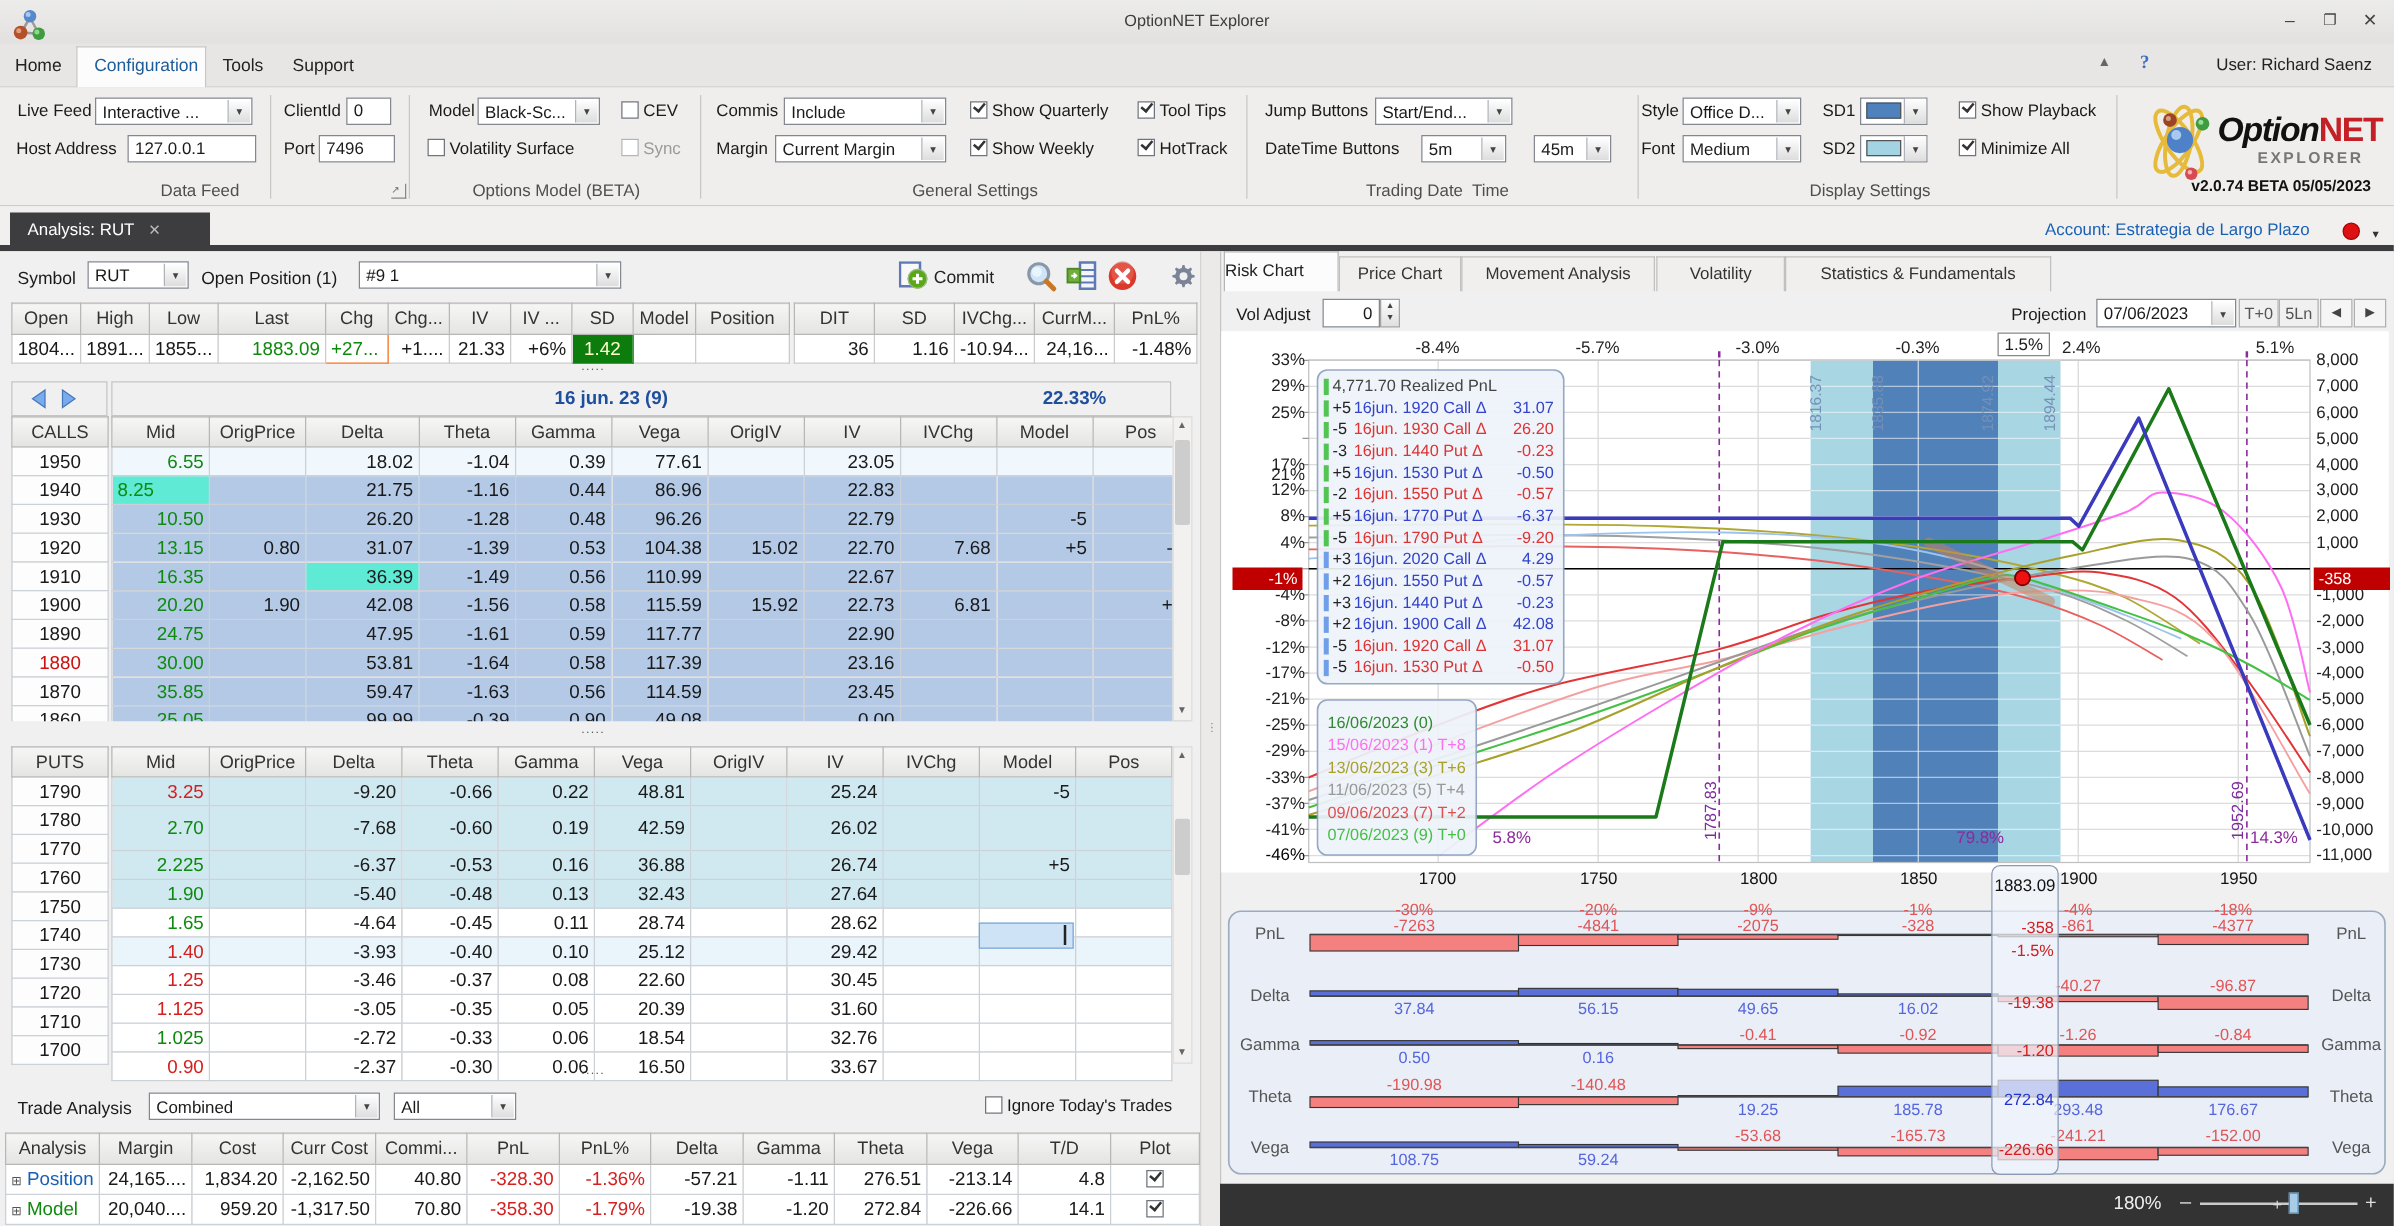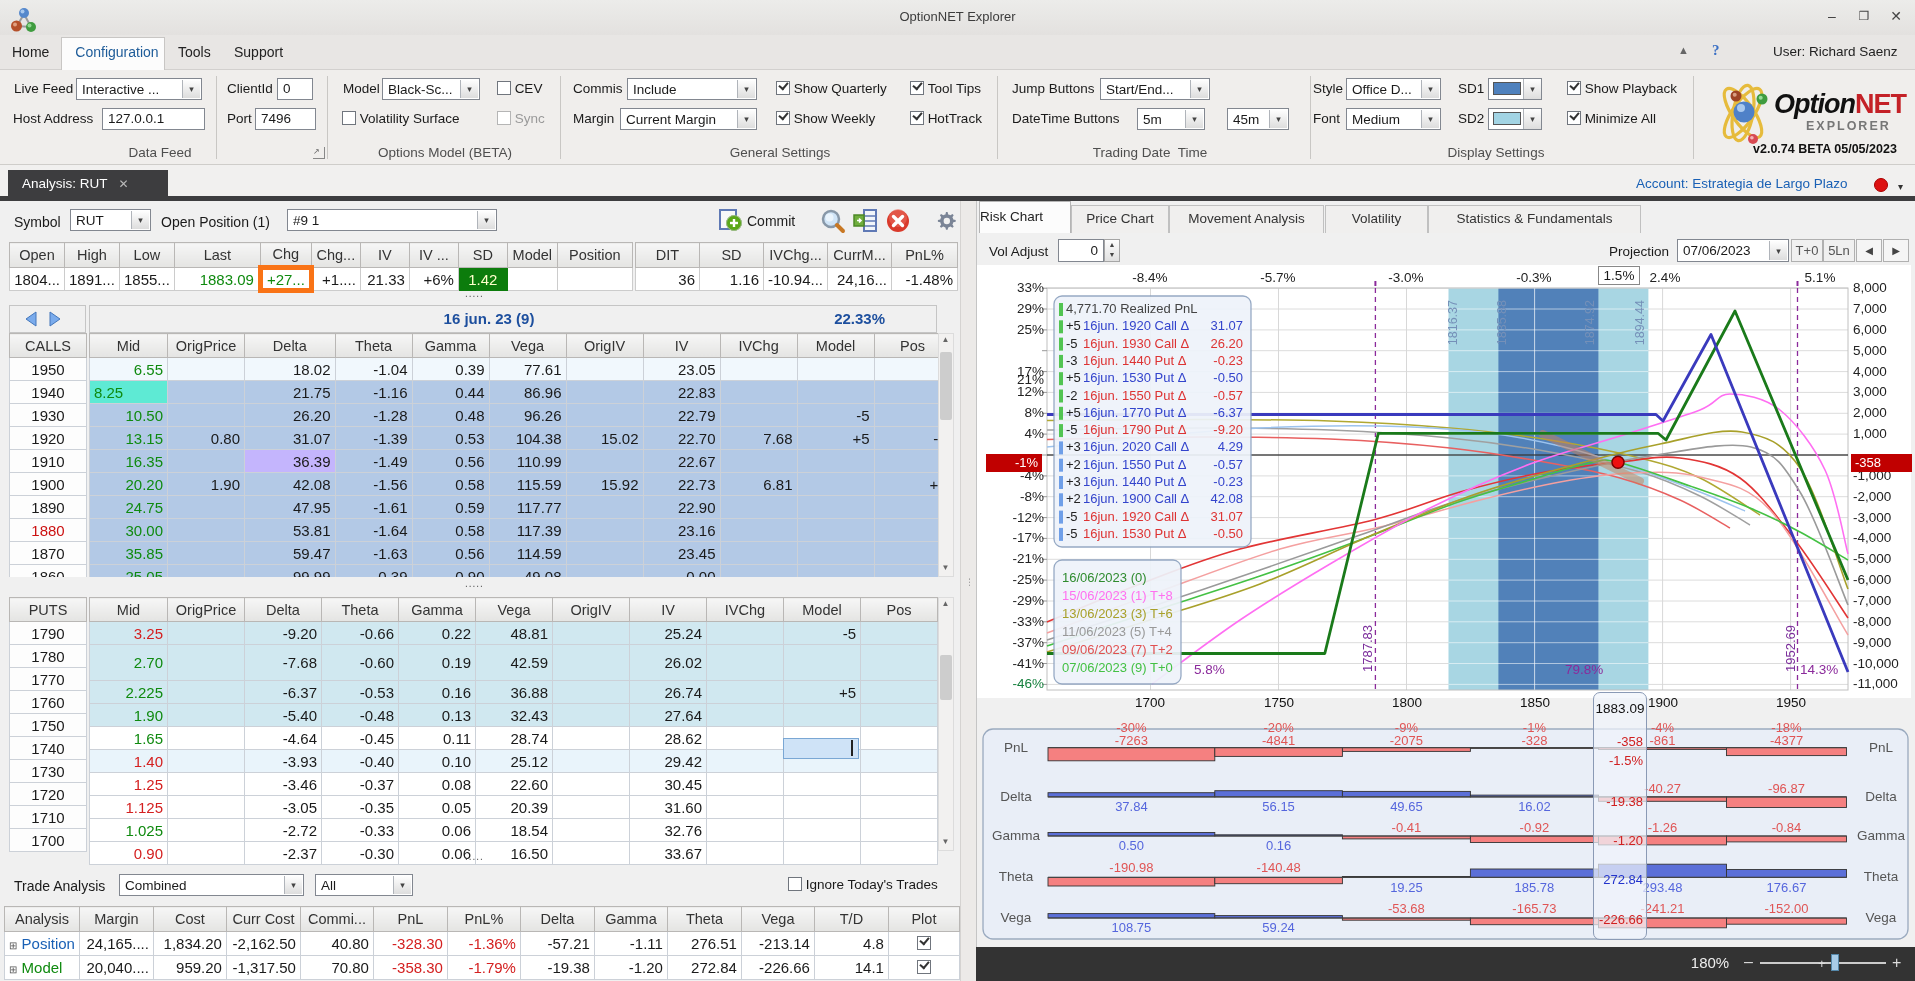--- a/index.html
+++ b/index.html
@@ -214,21 +214,21 @@
         <th style="font-size:14.5px;">IV ...</th>
         <th style="font-size:14.5px;">SD</th>
         <th style="font-size:14.5px;">Model</th>
         <th style="font-size:14.5px;">Position</th>
       </tr>
       <tr style="height:23px;">
         <td style="font-size:15px;text-align:right;background:#fff;border:1px solid #ccc;">1804...</td>
         <td style="font-size:15px;text-align:right;background:#fff;border:1px solid #ccc;">1891...</td>
         <td style="font-size:15px;text-align:right;background:#fff;border:1px solid #ccc;">1855...</td>
         <td style="font-size:15px;text-align:right;color:#0f8a0f;background:#fff;border:1px solid #ccc;">1883.09</td>
-        <td style="font-size:15px;color:#0f8a0f;background:#fff;border:5px solid #f97316;">+27...</td>
+        <td style="font-size:15px;color:#0f8a0f;background:#fff;border:1px solid #f97316;">+27...</td>
         <td style="font-size:15px;text-align:right;background:#fff;border:1px solid #ccc;">+1....</td>
         <td style="font-size:15px;text-align:right;background:#fff;border:1px solid #ccc;">21.33</td>
         <td style="font-size:15px;text-align:right;background:#fff;border:1px solid #ccc;">+6%</td>
         <td style="font-size:15px;text-align:center;background:#0c7c0c;color:#ffffcc;border:1px solid #0c7c0c;">1.42</td>
         <td style="font-size:15px;background:#fff;border:1px solid #ccc;"></td>
         <td style="font-size:15px;background:#fff;border:1px solid #ccc;"></td>
       </tr>
     </tbody>
   </table>
 <table style="left:635px;top:242px;" cellspacing="0">
@@ -341,21 +341,21 @@
         <td style="font-size:15px;text-align:right;background:#b3c9e6;">104.38</td>
         <td style="font-size:15px;text-align:right;background:#b3c9e6;">15.02</td>
         <td style="font-size:15px;text-align:right;background:#b3c9e6;">22.70</td>
         <td style="font-size:15px;text-align:right;background:#b3c9e6;">7.68</td>
         <td style="font-size:15px;text-align:right;background:#b3c9e6;">+5</td>
         <td style="font-size:15px;text-align:right;background:#b3c9e6;">-5</td>
       </tr>
       <tr style="height:23px;">
         <td style="font-size:15px;text-align:right;background:#b3c9e6;color:#0f8a0f;">16.35</td>
         <td style="font-size:15px;text-align:right;background:#b3c9e6;"></td>
-        <td style="font-size:15px;text-align:right;background:#c4b5fd;padding-left:48px;">36.39</td>
+        <td style="font-size:15px;text-align:right;background:#5eead4;padding-left:48px;">36.39</td>
         <td style="font-size:15px;text-align:right;background:#b3c9e6;">-1.49</td>
         <td style="font-size:15px;text-align:right;background:#b3c9e6;">0.56</td>
         <td style="font-size:15px;text-align:right;background:#b3c9e6;">110.99</td>
         <td style="font-size:15px;text-align:right;background:#b3c9e6;"></td>
         <td style="font-size:15px;text-align:right;background:#b3c9e6;">22.67</td>
         <td style="font-size:15px;text-align:right;background:#b3c9e6;"></td>
         <td style="font-size:15px;text-align:right;background:#b3c9e6;"></td>
         <td style="font-size:15px;text-align:right;background:#b3c9e6;"></td>
       </tr>
       <tr style="height:23px;">
@@ -951,21 +951,21 @@
 <div style="left:984px;top:468px;width:60px;height:16px;text-align:right;font-size:13.5px;color:#222;">-4%</div>
 <div style="left:984px;top:489px;width:60px;height:16px;text-align:right;font-size:13.5px;color:#222;">-8%</div>
 <div style="left:984px;top:510px;width:60px;height:16px;text-align:right;font-size:13.5px;color:#222;">-12%</div>
 <div style="left:984px;top:530px;width:60px;height:16px;text-align:right;font-size:13.5px;color:#222;">-17%</div>
 <div style="left:984px;top:551px;width:60px;height:16px;text-align:right;font-size:13.5px;color:#222;">-21%</div>
 <div style="left:984px;top:572px;width:60px;height:16px;text-align:right;font-size:13.5px;color:#222;">-25%</div>
 <div style="left:984px;top:593px;width:60px;height:16px;text-align:right;font-size:13.5px;color:#222;">-29%</div>
 <div style="left:984px;top:614px;width:60px;height:16px;text-align:right;font-size:13.5px;color:#222;">-33%</div>
 <div style="left:984px;top:635px;width:60px;height:16px;text-align:right;font-size:13.5px;color:#222;">-37%</div>
 <div style="left:984px;top:656px;width:60px;height:16px;text-align:right;font-size:13.5px;color:#222;">-41%</div>
-<div style="left:984px;top:676px;width:60px;height:16px;text-align:right;font-size:13.5px;color:#15803d;">-46%</div>
+<div style="left:984px;top:676px;width:60px;height:16px;text-align:right;font-size:13.5px;color:#000000;">-46%</div>
 <div style="left:1853px;top:280px;width:60px;height:16px;text-align:left;font-size:13.5px;color:#222;">8,000</div>
 <div style="left:1853px;top:301px;width:60px;height:16px;text-align:left;font-size:13.5px;color:#222;">7,000</div>
 <div style="left:1853px;top:322px;width:60px;height:16px;text-align:left;font-size:13.5px;color:#222;">6,000</div>
 <div style="left:1853px;top:343px;width:60px;height:16px;text-align:left;font-size:13.5px;color:#222;">5,000</div>
 <div style="left:1853px;top:364px;width:60px;height:16px;text-align:left;font-size:13.5px;color:#222;">4,000</div>
 <div style="left:1853px;top:384px;width:60px;height:16px;text-align:left;font-size:13.5px;color:#222;">3,000</div>
 <div style="left:1853px;top:405px;width:60px;height:16px;text-align:left;font-size:13.5px;color:#222;">2,000</div>
 <div style="left:1853px;top:426px;width:60px;height:16px;text-align:left;font-size:13.5px;color:#222;">1,000</div>
 <div style="left:1853px;top:468px;width:60px;height:16px;text-align:left;font-size:13.5px;color:#222;">-1,000</div>
 <div style="left:1853px;top:489px;width:60px;height:16px;text-align:left;font-size:13.5px;color:#222;">-2,000</div>

